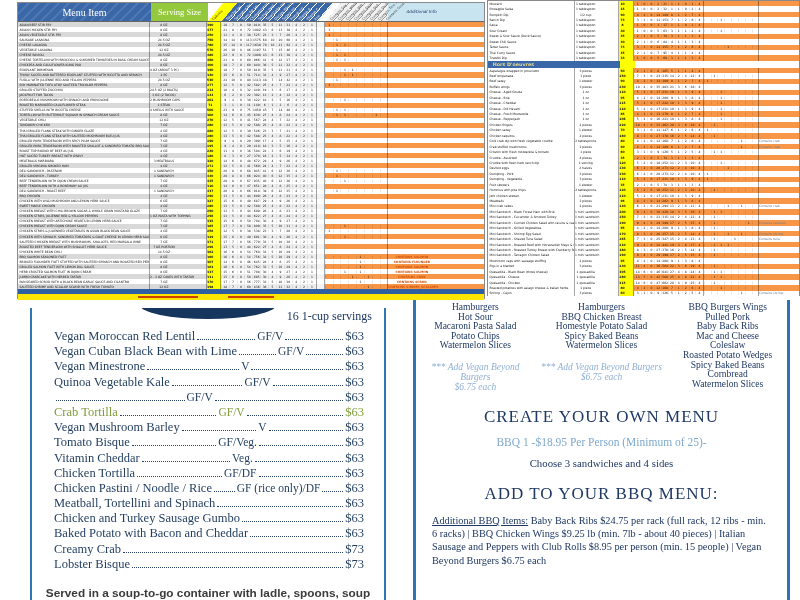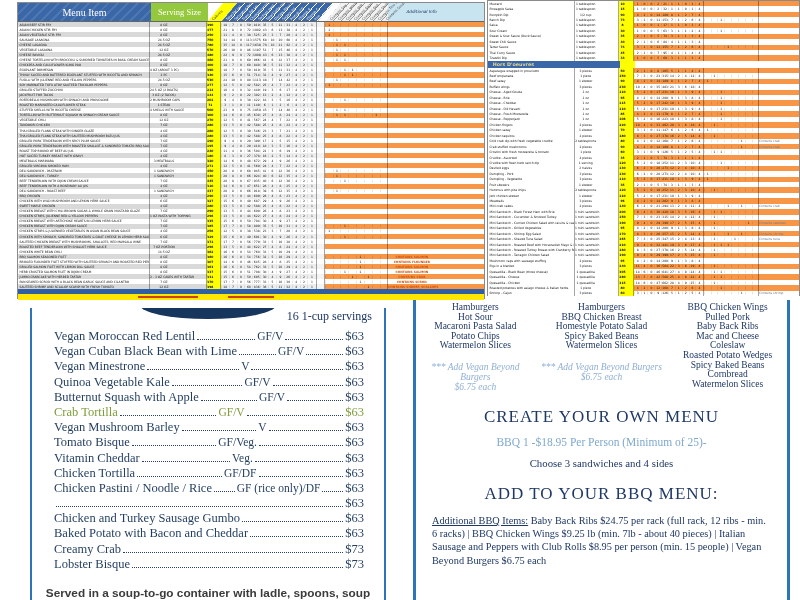--- a/index.html
+++ b/index.html
@@ -4392,21 +4392,20 @@
           <span class="pr">$63</span>
         </div>
         <div class="soup-line">
           <span class="nm">Quinoa Vegetable Kale</span>
           <span class="lead"></span>
           <span class="cd">GF/V</span>
           <span class="lead"></span>
           <span class="pr">$63</span>
         </div>
         <div class="soup-line">
-          <span class="nm">Butternut Squash with Apple</span>
           <span class="lead"></span>
           <span class="cd">GF/V</span>
           <span class="lead"></span>
           <span class="pr">$63</span>
         </div>
         <div class="soup-line green">
           <span class="nm">Crab Tortilla</span>
           <span class="lead"></span>
           <span class="cd">GF/V</span>
           <span class="lead"></span>
@@ -4441,20 +4440,21 @@
           <span class="pr">$63</span>
         </div>
         <div class="soup-line">
           <span class="nm">Chicken Pastini / Noodle / Rice</span>
           <span class="lead"></span>
           <span class="cd">GF (rice only)/DF</span>
           <span class="lead"></span>
           <span class="pr">$63</span>
         </div>
         <div class="soup-line">
+          <span class="nm">Meatball, Tortellini and Spinach</span>
           <span class="lead"></span>
           <span class="pr">$63</span>
         </div>
         <div class="soup-line">
           <span class="nm">Chicken and Turkey Sausage Gumbo</span>
           <span class="lead"></span>
           <span class="pr">$63</span>
         </div>
         <div class="soup-line">
           <span class="nm">Baked Potato with Bacon and Cheddar</span>
@@ -4494,21 +4494,21 @@
           <div>BBQ Chicken Breast</div>
           <div>Homestyle Potato Salad</div>
           <div>Spicy Baked Beans</div>
           <div>Watermelon Slices</div>
           <div class="bbq-note">
             <div>*** Add Vegan Beyond Burgers</div>
             <div>$6.75 each</div>
           </div>
         </div>
         <div class="bbq-col c3">
-          <div>BBQ Chicken Wings</div>
+          <div>BBQ Burgers Wings</div>
           <div>Pulled Pork</div>
           <div>Baby Back Ribs</div>
           <div>Mac and Cheese</div>
           <div>Coleslaw</div>
           <div>Roasted Potato Wedges</div>
           <div>Spicy Baked Beans</div>
           <div>Cornbread</div>
           <div>Watermelon Slices</div>
         </div>
       </div>

